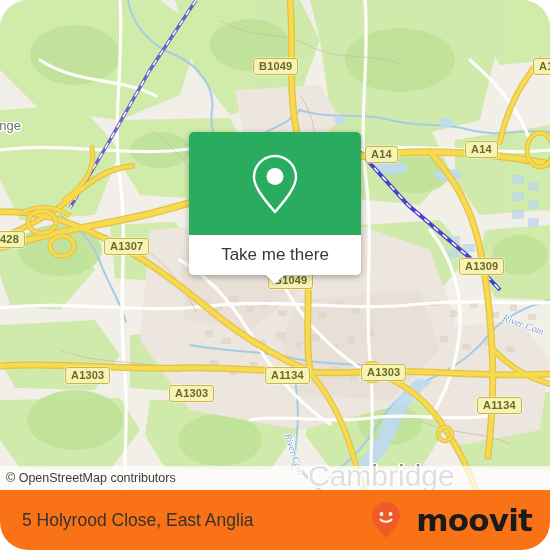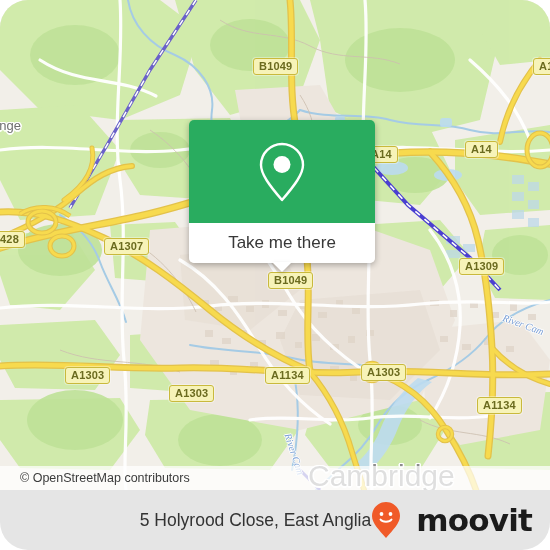--- a/index.html
+++ b/index.html
@@ -88,22 +88,22 @@
   #label-rivercam-bottom {
     left: 293px; top: 432px;
     transform: rotate(72deg);
     transform-origin: 0 0;
   }
 
   
   #callout {
     position: absolute;
     left: 189px;
-    top: 120px;
-    width: 186px;
+    top: 132px;
+    width: 172px;
     border-radius: 5px;
     box-shadow: 0 2px 6px rgba(0,0,0,0.30);
     overflow: visible;
     cursor: pointer;
   }
   #callout-top {
     background: #29ac5f;
     height: 103px;
     border-radius: 5px 5px 0 0;
     display: flex;
@@ -140,38 +140,38 @@
   #attribution {
     position: absolute;
     left: 0;
     top: 466px;
     width: 550px;
     height: 24px;
     background: rgba(255,255,255,0.72);
     display: flex;
     align-items: center;
     box-sizing: border-box;
-    padding-left: 20px;
+    padding-left: 6px;
   }
   #attribution-text {
     font-size: 12.5px;
     color: #3b3b3b;
     font-family: "Liberation Sans", sans-serif;
   }
 
   
   #footer {
     position: absolute;
     left: 0; top: 490px;
     width: 550px;
     height: 60px;
-    background: #e5e5e5;
+    background: #f97316;
     display: flex;
     align-items: center;
-    justify-content: flex-end;
+    justify-content: space-between;
     box-sizing: border-box;
     padding: 0 18px 0 22px;
   }
   #footer-title {
     font-size: 17.5px;
     color: #333333;
     font-family: "Liberation Sans", sans-serif;
   }
   #brand {
     display: flex;

